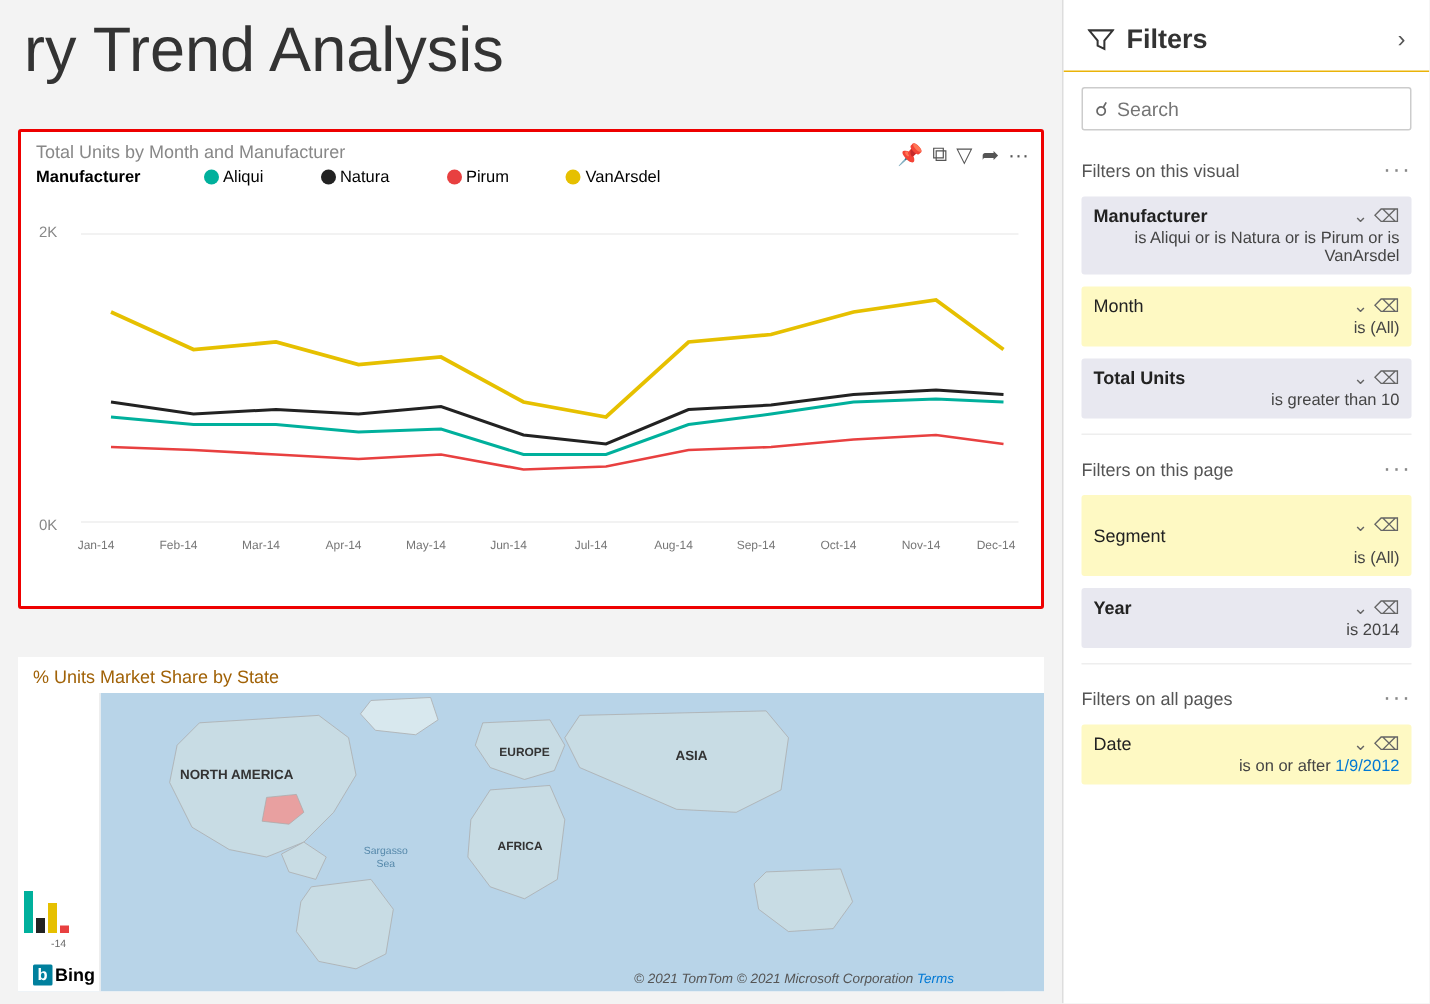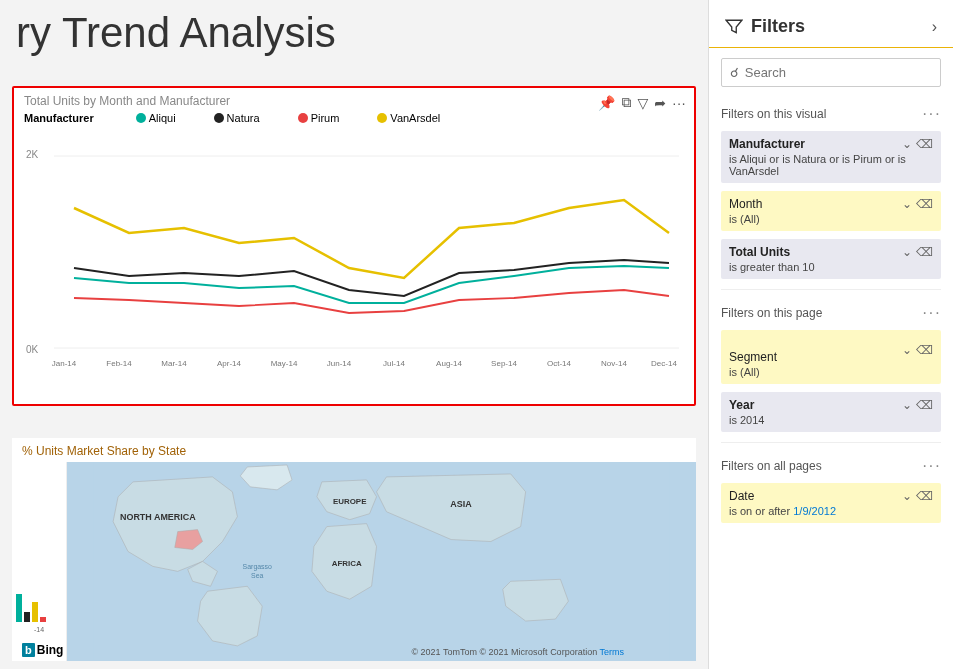--- a/index.html
+++ b/index.html
@@ -146,23 +146,24 @@
       color: #fff;
       background: #00809d;
       padding: 1px 3px;
       font-size: 11px;
       border-radius: 1px;
     }
 
     .map-copyright {
       position: absolute;
       bottom: 4px;
-      right: 72px;
+      right: 60px;
       font-size: 9px;
       color: #555;
+      font-style: italic;
     }
 
     .map-copyright a {
       color: #0078d4;
       text-decoration: none;
     }
 
     
     .sidebar {
       width: 245px;
@@ -271,20 +272,21 @@
     .filter-card-icons span {
       font-size: 12px;
       color: #666;
       cursor: pointer;
     }
 
     .filter-card-value {
       font-size: 11px;
       color: #444;
       margin-top: 2px;
+      text-align: right;
     }
 
     .filter-card-value a {
       color: #0078d4;
       text-decoration: none;
     }
 
     .divider {
       height: 1px;
       background: #eee;

